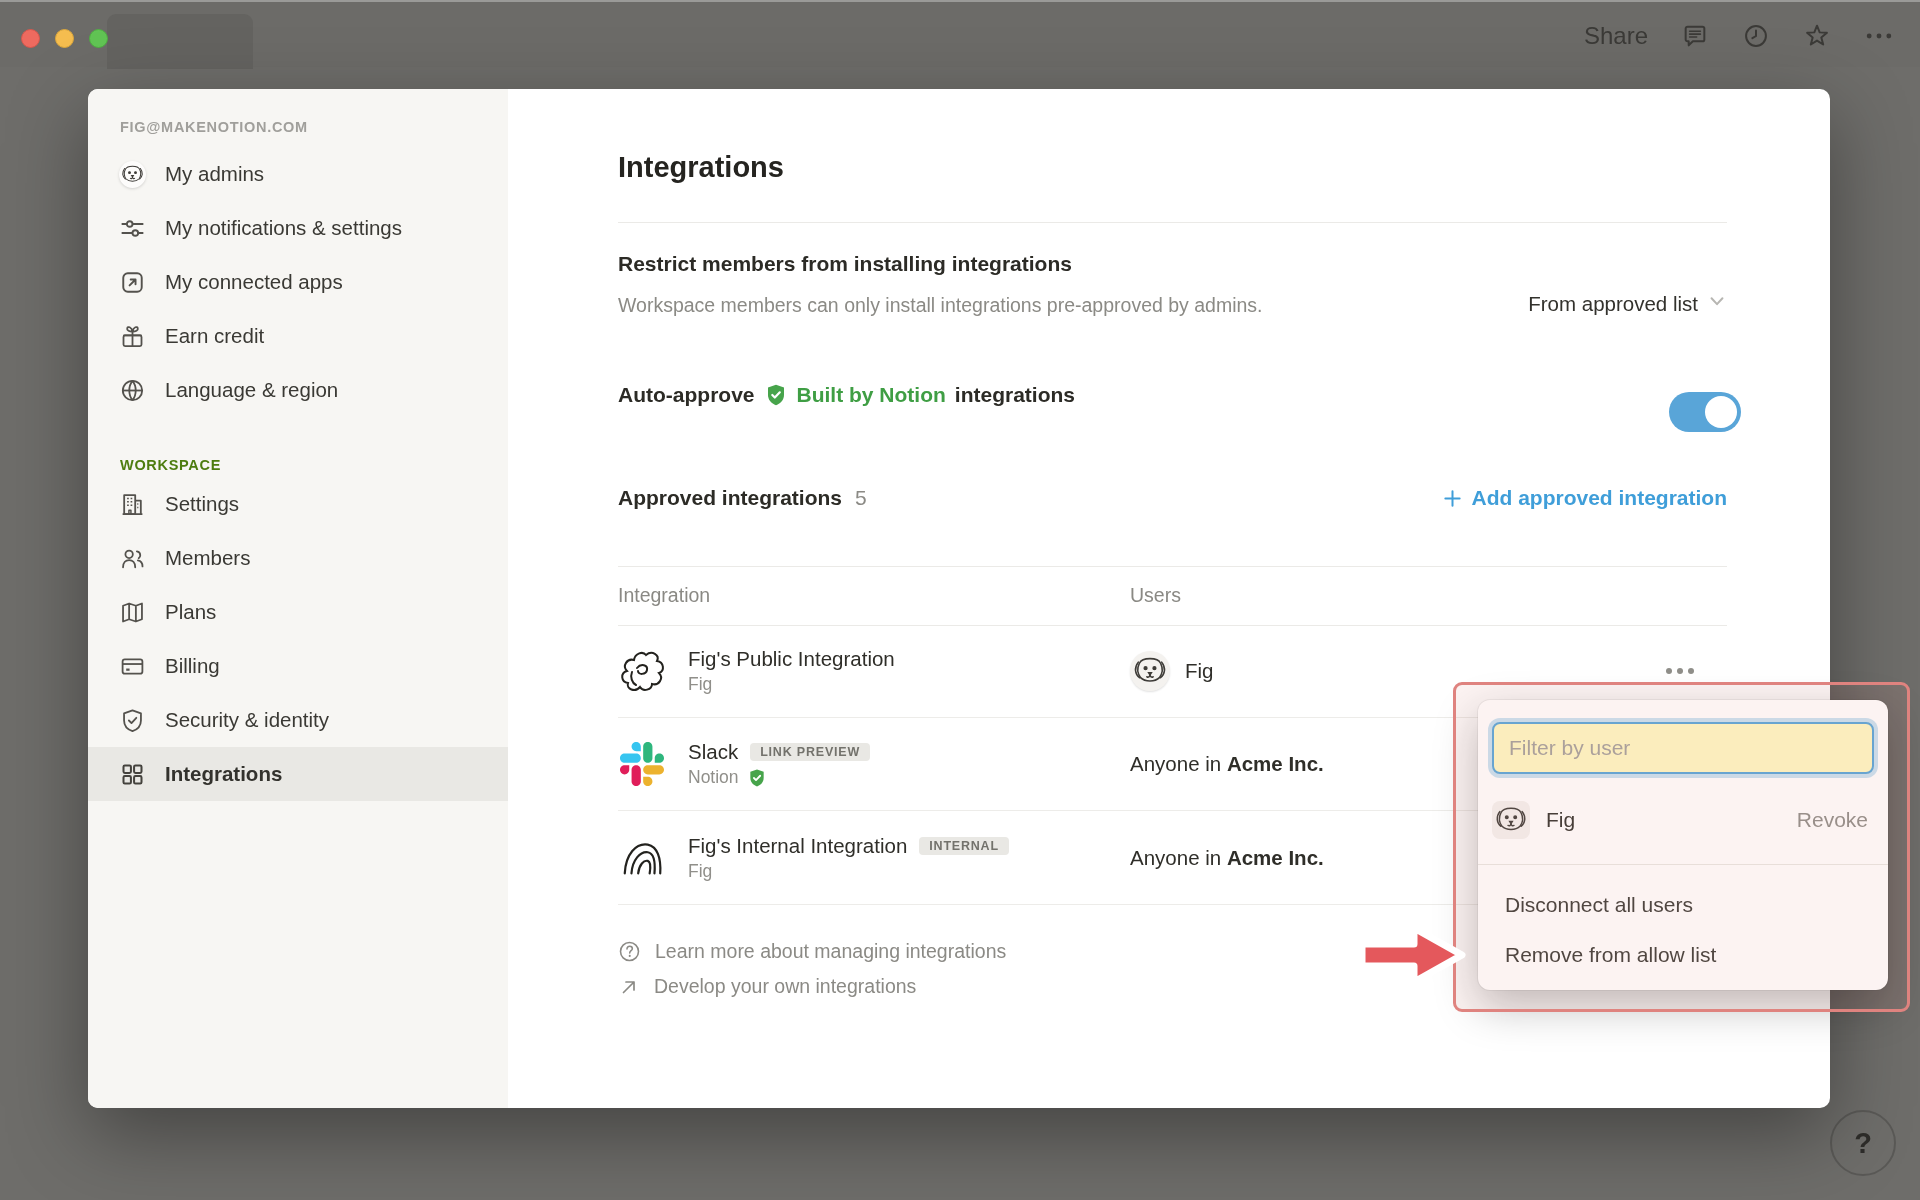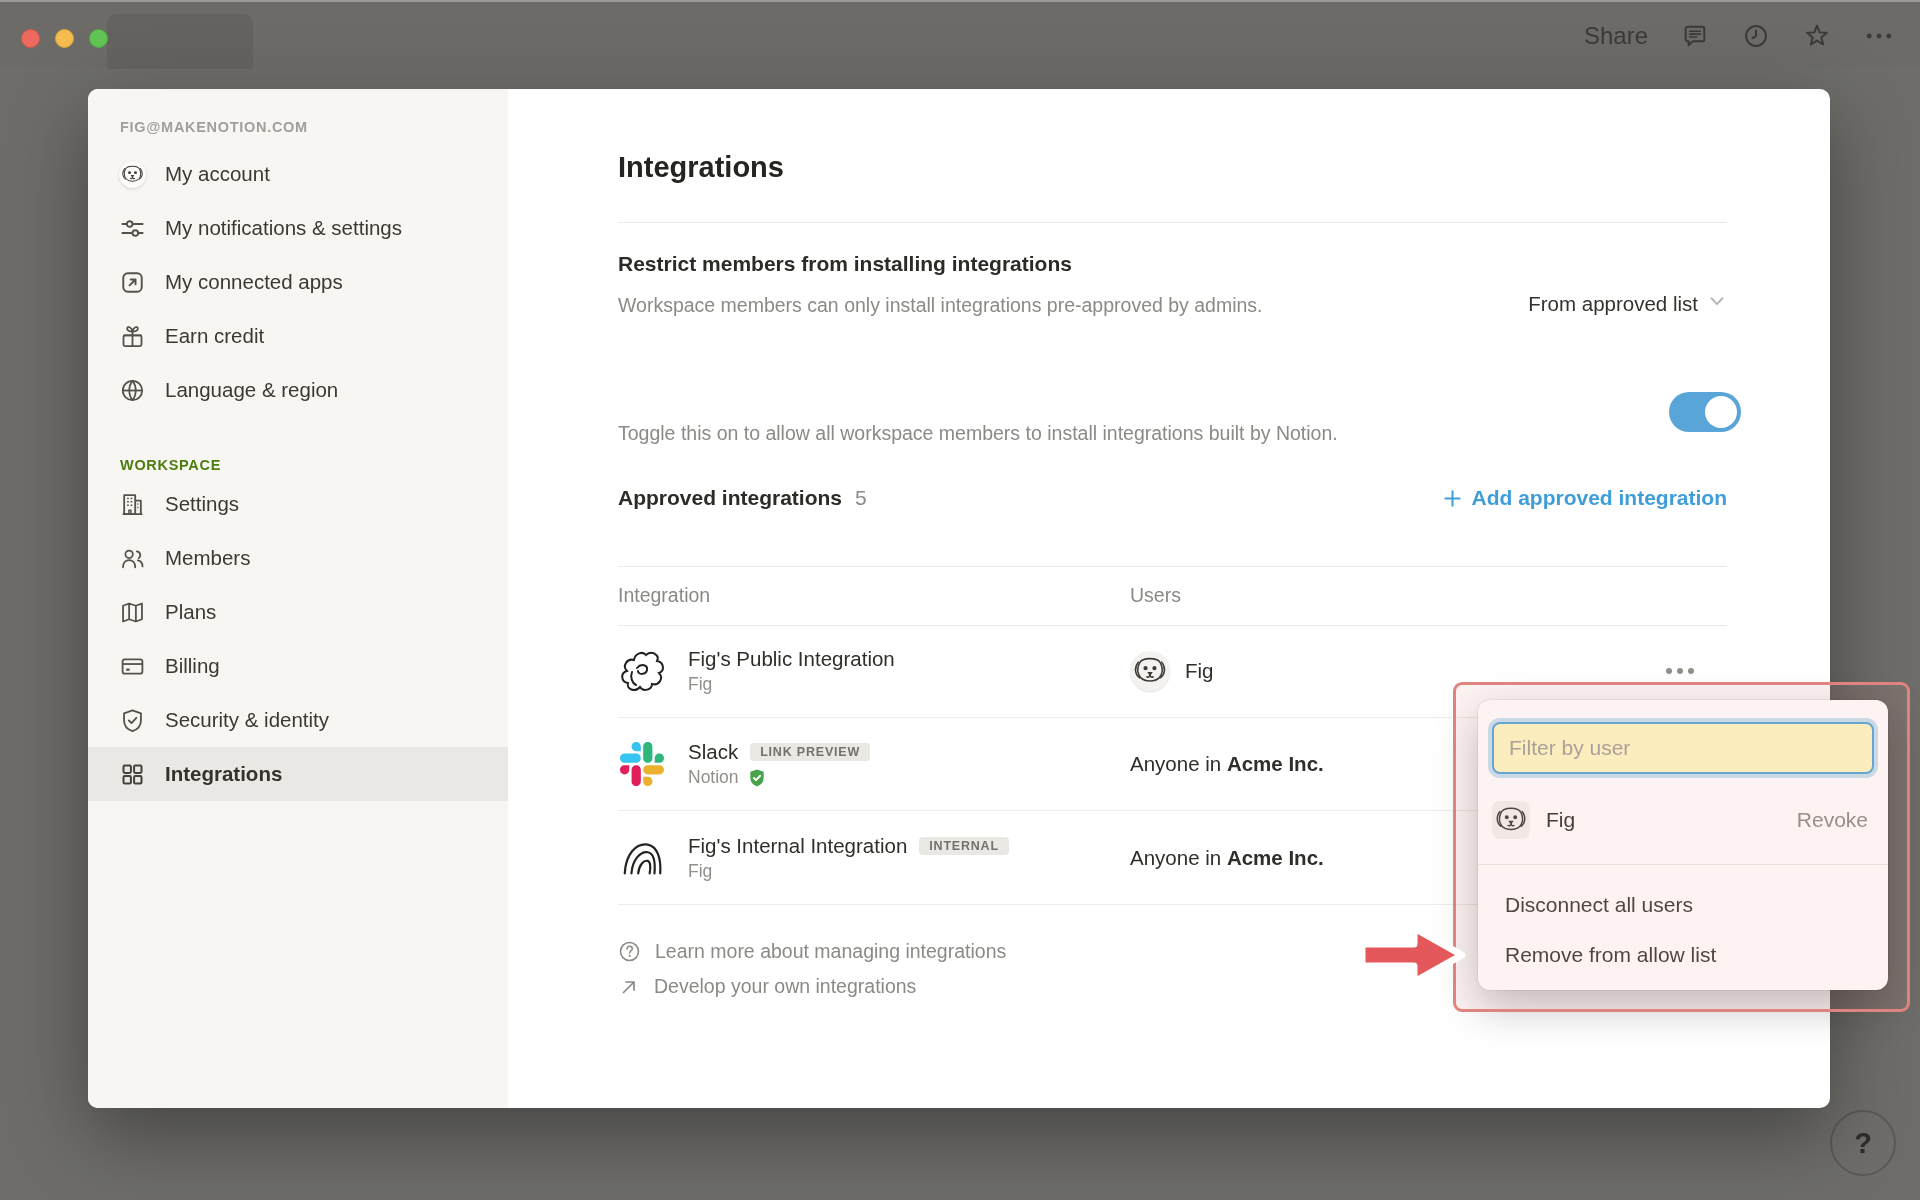--- a/index.html
+++ b/index.html
@@ -130,21 +130,21 @@
           <svg width="31" height="31" viewBox="0 0 36 36" fill="none" stroke="#3e3c38" stroke-width="1.4" stroke-linecap="round">
             <path d="M7.5 10 C3.5 15 4.5 21 8.5 24"></path>
               <path d="M28.5 10 C32.5 15 31.5 21 27.5 24"></path>
             <path d="M8.5 11 C11 5.5 25 5.5 27.5 11 C29.5 15 29.5 20 26.5 24 C22.5 28 13.5 28 9.5 24 C6.5 20 6.5 15 8.5 11 Z"></path>
             <circle cx="14" cy="15.5" r="1.2" fill="#3e3c38"></circle>
               <circle cx="22" cy="15.5" r="1.2" fill="#3e3c38"></circle>
             <path d="M16.8 19.5 H19.2 L18 21.4 Z" fill="#3e3c38"></path>
             <path d="M18 21.4 C18 23.2 16.4 24 15.2 23.2 M18 21.4 C18 23.2 19.6 24 20.8 23.2"></path>
           </svg>
         </span>
-        <span>My account</span>
+        <span>My admins</span>
       </div>
 
       <div class="sb-item">
         <span class="sb-ic">
           <svg width="27" height="27" viewBox="0 0 24 24" fill="none" stroke="#54524d" stroke-width="1.7" stroke-linecap="round">
             <path d="M3 8 H21 M3 16 H21"></path>
             <circle cx="9.5" cy="8" r="2.5" fill="#f7f6f3"></circle>
               <circle cx="14.5" cy="16" r="2.5" fill="#f7f6f3"></circle>
           </svg>
         </span>
@@ -260,21 +260,31 @@
       <div class="restrict-desc">Workspace members can only install integrations pre-approved by admins.</div>
       <div class="dropdown">
         <span>From approved list</span>
         <span>
           <svg width="20" height="20" viewBox="0 0 22 22" fill="none" stroke="#b7b6b2" stroke-width="2.2" stroke-linecap="round" stroke-linejoin="round">
             <path d="M5 8 L11 14.5 L17 8"></path>
           </svg>
         </span>
       </div>
 
-      <div class="auto-desc">Toggle this on to allow all workspace members to install integrations built by Notion.</div>
+      <div class="sec-title auto-row">
+        <span>Auto-approve</span>
+        <span style="display:flex;">
+          <svg width="24" height="24" viewBox="0 0 24 24">
+            <path d="M12 1.8 L20 4.6 V11.8 C20 17 16.7 20.6 12 22.2 C7.3 20.6 4 17 4 11.8 V4.6 Z" fill="#47a44b"></path>
+            <path d="M8.3 12 l2.5 2.5 L15.8 9.3" fill="none" stroke="#fff" stroke-width="2.2" stroke-linecap="round" stroke-linejoin="round"></path>
+          </svg>
+        </span>
+        <span class="green">Built by Notion</span>
+        <span>integrations</span>
+      </div>
       <div class="toggle">
           <span class="knob"></span>
         </div>
 
       <div class="approved-row">
         <span class="sec-title">Approved integrations</span>
         <span class="approved-count">5</span>
       </div>
       <div class="add-link">
         <span style="display:flex;">

